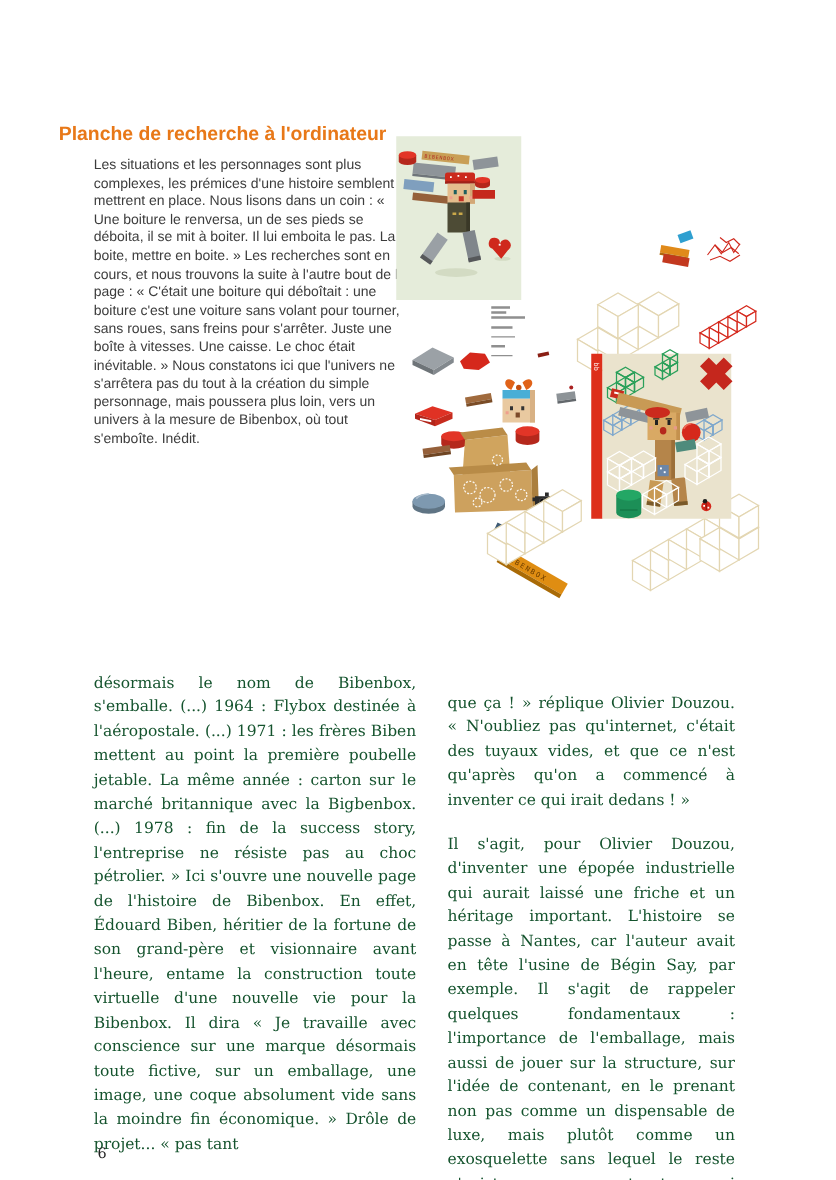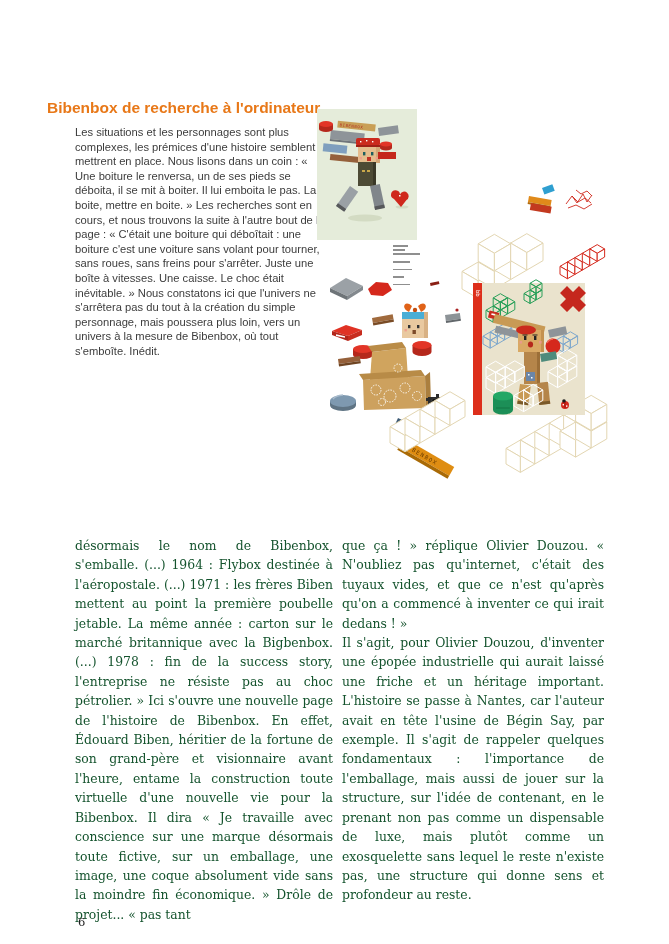--- a/index.html
+++ b/index.html
@@ -5,31 +5,31 @@
   html,body{margin:0;padding:0;}
   body{width:669px;height:944px;position:relative;background:#ffffff;overflow:hidden;
        font-family:"Liberation Sans",sans-serif;}
   .abs{position:absolute;}
   #title{left:47px;top:99px;font-size:15.5px;font-weight:bold;color:#e87818;}
   #intro{left:75px;top:125px;width:256px;font-size:11.2px;line-height:14.6px;color:#3c3c3c;}
   .sercol{top:536px;font-family:"DejaVu Serif","Liberation Serif",serif;font-size:12.4px;
           line-height:19.4px;color:#14532d;text-align:justify;}
   #col-left{left:75px;width:258px;}
   #col-right{left:342px;width:262px;}
-  #col-right p{margin:0;}
+  #col-right p{margin:16px;}
   #pagenum{left:78px;top:915px;font-family:"DejaVu Serif",serif;font-size:11.5px;color:#222;}
   #caption{left:393px;top:245px;width:32px;display:flex;flex-direction:column;}
   #caption .cl{height:1.6px;background:#8f8f8f;margin-bottom:2.6px;}
   #caption .gap{height:3.4px;}
   svg text{font-family:"DejaVu Sans Mono",monospace;}
 </style>
 </head>
 <body>
 
-<div class="abs" id="title">Bibenbox de recherche à l'ordinateur</div>
+<div class="abs" id="title">Planche de recherche à l'ordinateur</div>
 
 <div class="abs" id="intro">Les situations et les personnages sont plus complexes, les prémices d'une histoire semblent se mettrent en place. Nous lisons dans un coin : « Une boiture le renversa, un de ses pieds se déboita, il se mit à boiter. Il lui emboita le pas. La boite, mettre en boite. » Les recherches sont en cours, et nous trouvons la suite à l'autre bout de la page : « C'était une boiture qui déboîtait : une boiture c'est une voiture sans volant pour tourner, sans roues, sans freins pour s'arrêter. Juste une boîte à vitesses. Une caisse. Le choc était inévitable. » Nous constatons ici que l'univers ne s'arrêtera pas du tout à la création du simple personnage, mais poussera plus loin, vers un univers à la mesure de Bibenbox, où tout s'emboîte. Inédit.</div>
 
 <div class="abs" id="caption">
   <div class="cl" style="width:15px"></div>
   <div class="cl" style="width:12px"></div>
   <div class="cl" style="width:27px"></div>
   <div class="gap"></div>
   <div class="cl" style="width:17px"></div>
   <div class="gap"></div>

